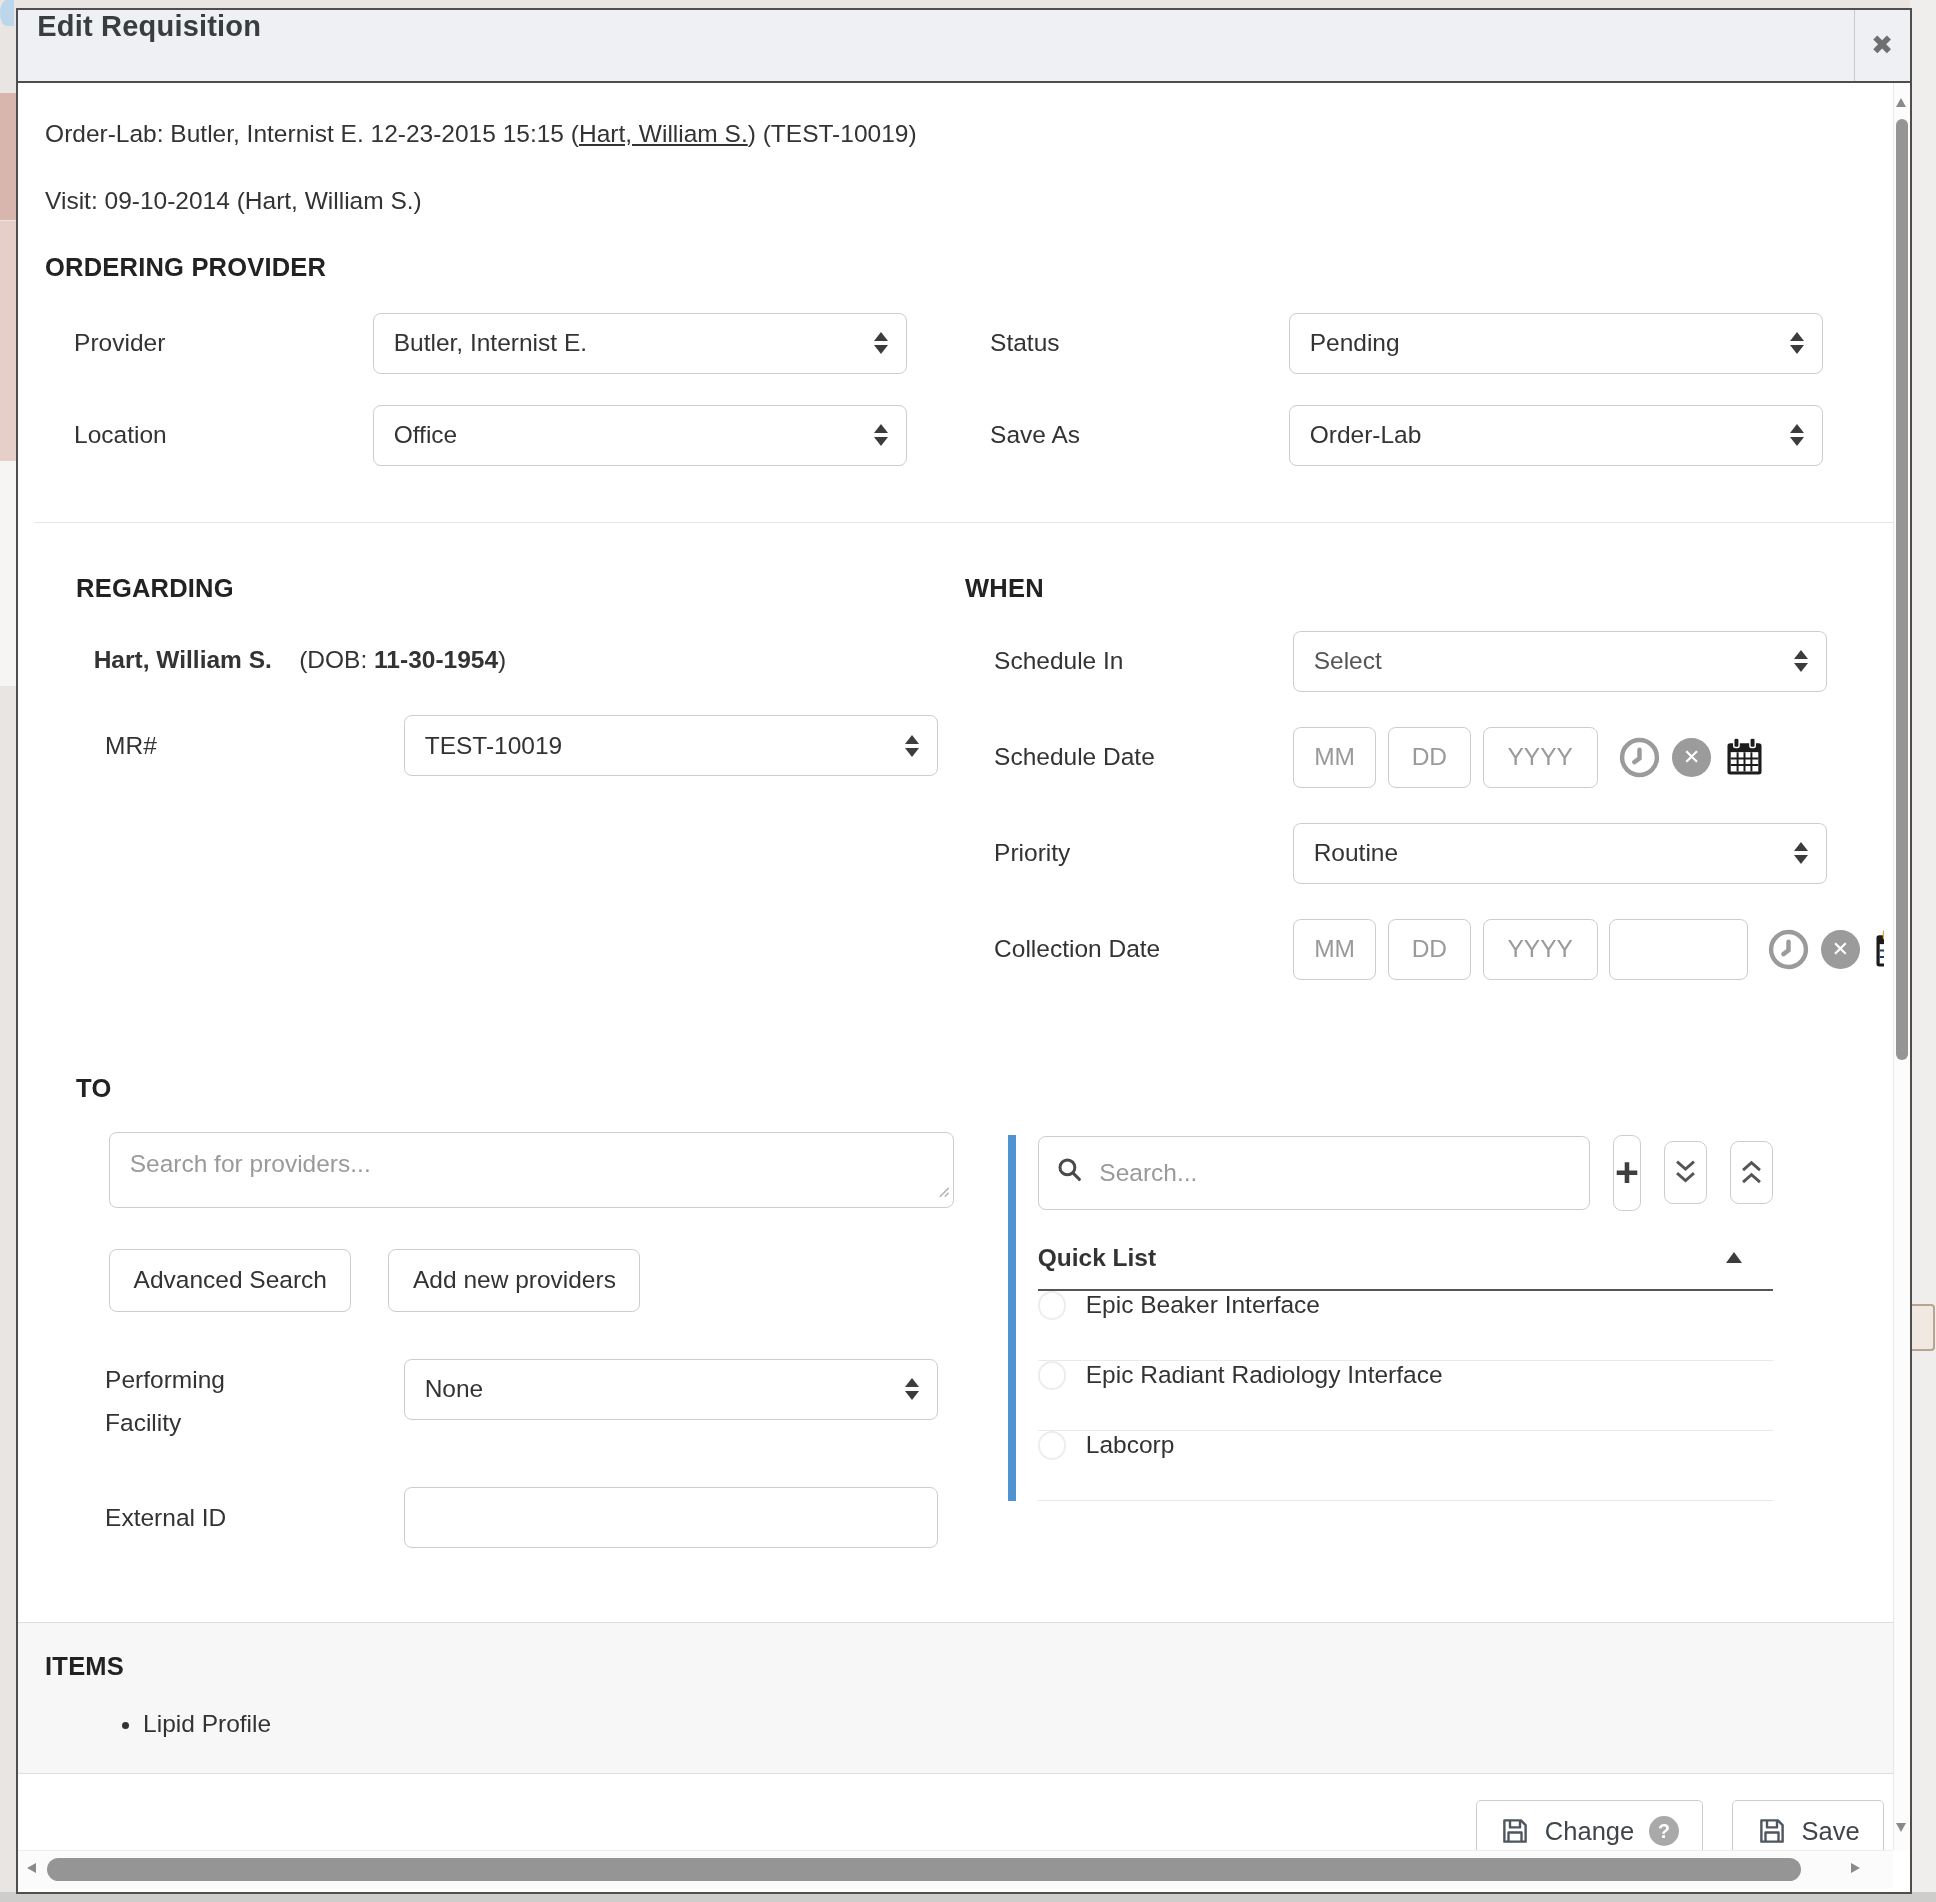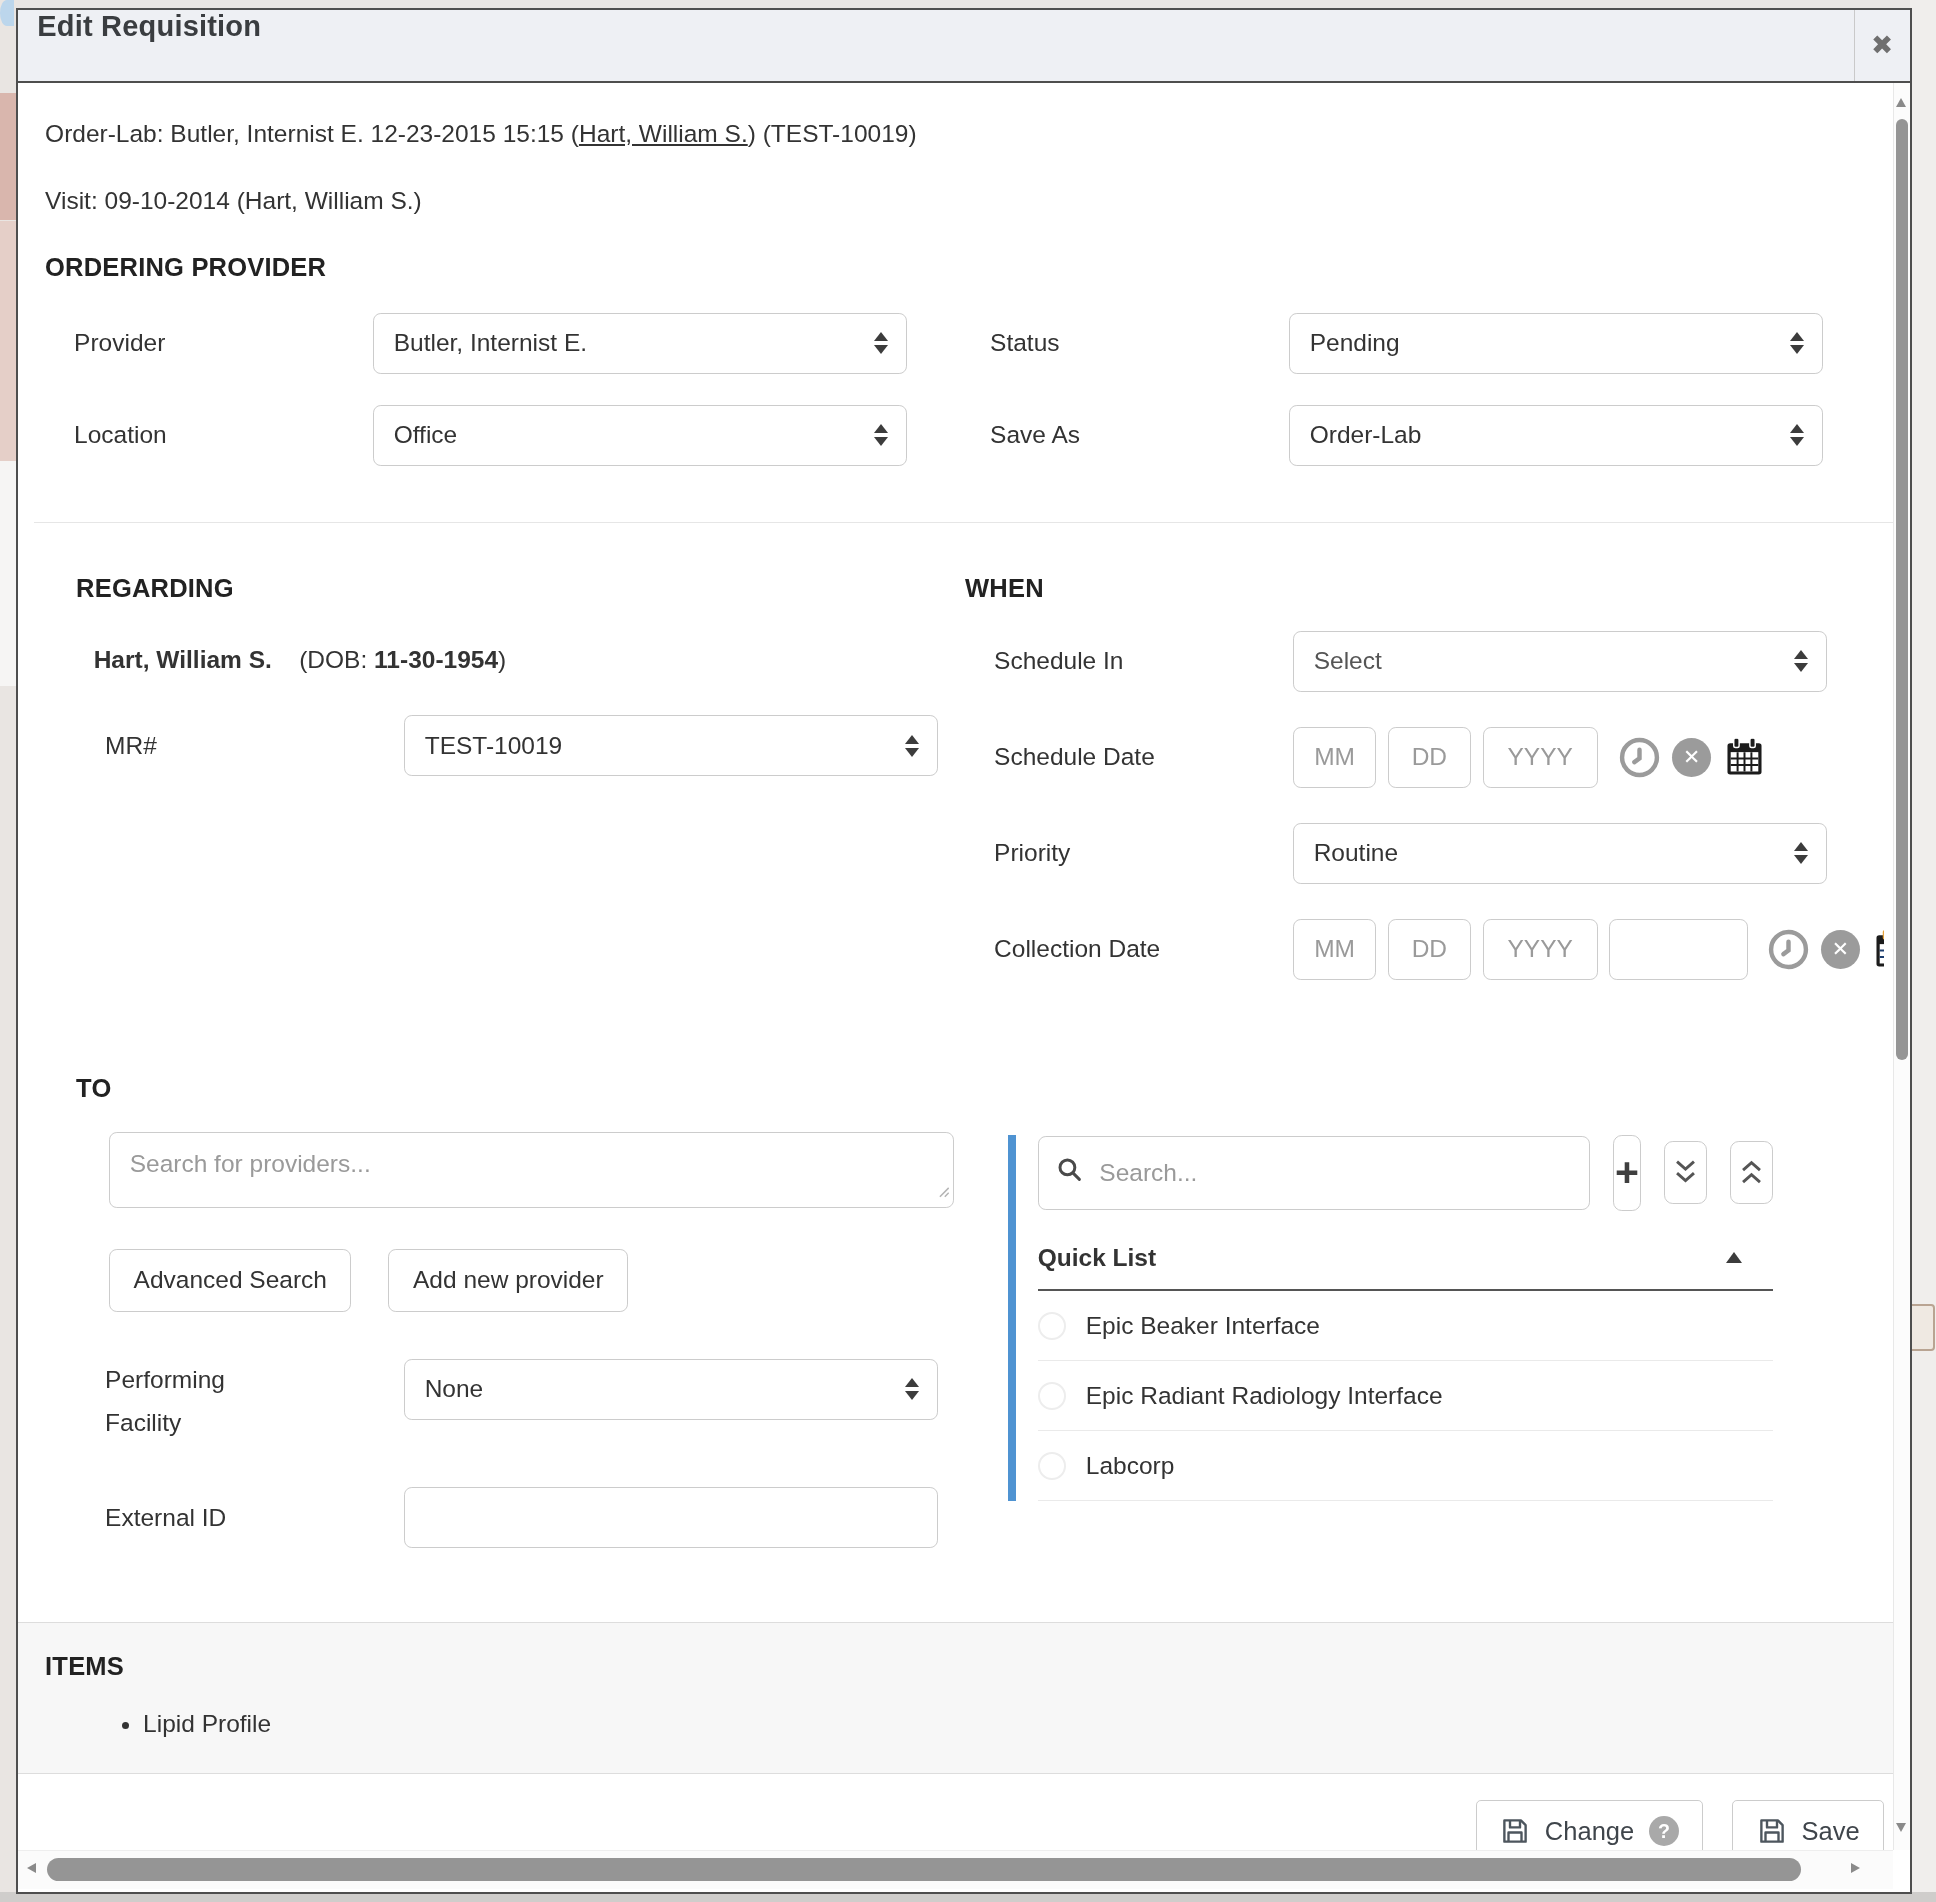--- a/index.html
+++ b/index.html
@@ -123,21 +123,21 @@
   }
   .plus-btn{width:57px;height:76px;font-size:41px;font-weight:bold;color:#3f3f3f;padding:0;}
   .chev-btn{width:54px;height:63px;}
   .qheader{
     display:flex;align-items:center;margin-top:33px;border-bottom:2px solid #555;
     padding-bottom:17.6px;
   }
   .qtitle{font-weight:bold;font-size:24.5px;}
   .qcollapse{margin-left:auto;margin-right:31px;width:0;height:0;
     border-left:8.8px solid transparent;border-right:8.8px solid transparent;border-bottom:11.8px solid #3c3c3c;}
-  .qitem{display:flex;align-items:center;gap:19.6px;height:69px;border-bottom:1px solid #eaeaea;cursor:pointer;}
+  .qitem{display:flex;gap:19.6px;height:69px;border-bottom:1px solid #eaeaea;cursor:pointer;}
   .radio{width:24.5px;height:24.5px;border-radius:50%;border:2px solid #ededed;background:#fff;flex:none;}
 
   .items-panel{
     margin-top:74px;background:#f7f7f7;border-top:1px solid #ddd;border-bottom:1px solid #ddd;
     padding:29px 0 35px 27.4px;
   }
   .items-panel ul{margin:29px 0 0 0;padding-left:98px;}
   .items-panel li{font-size:24.5px;color:#333;}
 
   .footer{display:flex;justify-content:flex-end;gap:29px;margin:25.5px 25.5px 0 0;padding-left:20px;}
@@ -358,21 +358,21 @@
           <textarea class="ta" placeholder="Search for providers..." style=""></textarea>
           <span class="ta-grip">
             <svg width="13.7" height="13.7" viewBox="0 0 14 14">
                 <path d="M13 4 4 13M13 9 9 13" stroke="#b5b5b5" stroke-width="1.6"></path>
               </svg>
           </span>
         </div>
 
         <div class="btnrow">
           <button class="btn">Advanced Search</button>
-          <button class="btn">Add new provider</button>
+          <button class="btn">Add new providers</button>
         </div>
 
         <div class="frow facrow">
           <div class="flabel">
             <span class="lblwrap">Performing Facility</span>
           </div>
           <div class="sel">
             <span class="val">None</span>
             <span class="arrows">
                 <span class="tri-up"></span>

